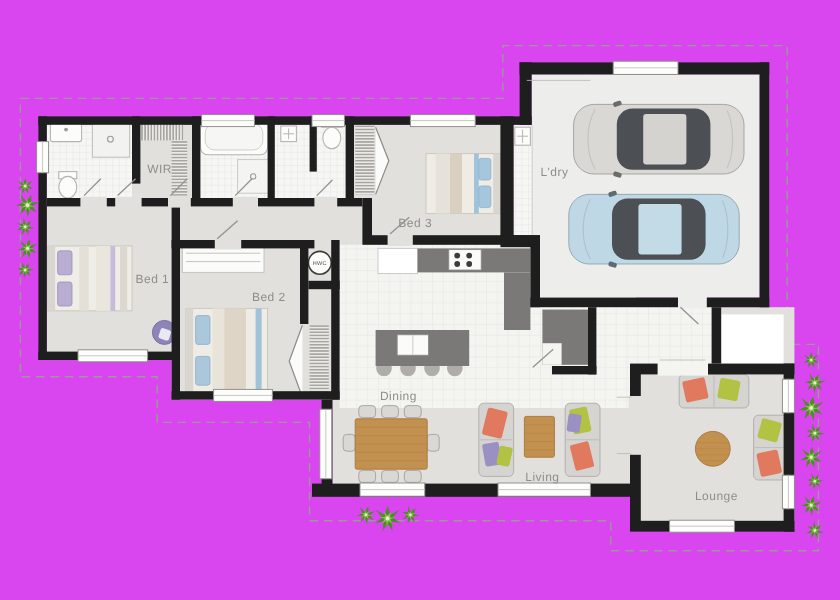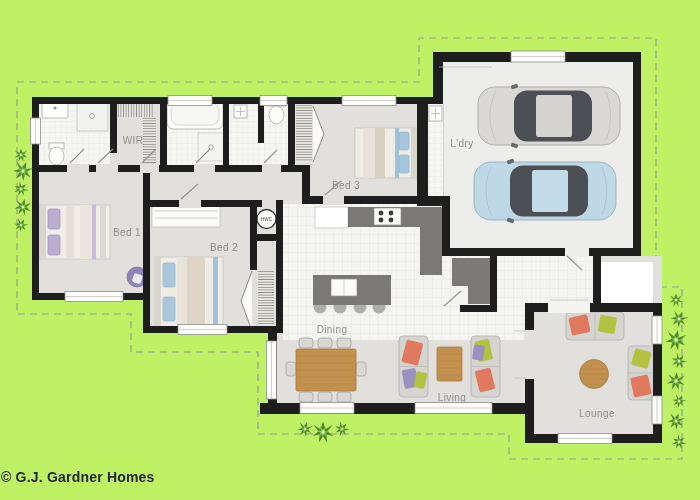--- a/index.html
+++ b/index.html
@@ -1,16 +1,16 @@
 <!DOCTYPE html>
 <html><head>
 <meta charset="utf-8">
 <style>
   html,body{margin:0;padding:0;background:#ffffff;}
-  .stage{position:relative;width:700px;height:500px;background:#bef264;overflow:hidden;
+  .stage{position:relative;width:700px;height:500px;background:#d946ef;overflow:hidden;
          font-family:"Liberation Sans",sans-serif;}
   svg{position:absolute;left:0;top:0;}
   .lbl{font-family:"Liberation Sans",sans-serif;font-size:10px;fill:#8f8e8b;letter-spacing:.4px;}
   .hwctxt{font-family:"Liberation Sans",sans-serif;font-size:4.6px;fill:#4a4a48;letter-spacing:.2px;}
   .win{fill:#fdfdfc;stroke:#8e8d8a;stroke-width:.8;}
   .winline{stroke:#c5c4c1;stroke-width:.8;}
   .leaf{stroke:#93928e;stroke-width:1.1;}
   .fixture{fill:#fcfcfb;stroke:#b5b4b1;stroke-width:.9;}
   .sofa{fill:#d5d4d1;stroke:#b0afac;stroke-width:.8;}
   .chair{fill:#d9d8d5;stroke:#9d9c99;stroke-width:.7;}
@@ -353,14 +353,13 @@
     <use href="#plantSym" transform="translate(679,319) scale(1.0) rotate(25)"></use>
     <use href="#plantSym" transform="translate(676,340) scale(1.25) rotate(10)"></use>
     <use href="#plantSym" transform="translate(679,361) scale(0.9) rotate(40)"></use>
     <use href="#plantSym" transform="translate(676,381) scale(1.1) rotate(5)"></use>
     <use href="#plantSym" transform="translate(679,401) scale(0.8) rotate(30)"></use>
     <use href="#plantSym" transform="translate(676,421) scale(1.0) rotate(18)"></use>
     <use href="#plantSym" transform="translate(679,442) scale(0.85) rotate(50)"></use>
   </g>
 </svg>
 
-<div class="footer">© G.J. Gardner Homes</div>
 </div>
 
 </body></html>

